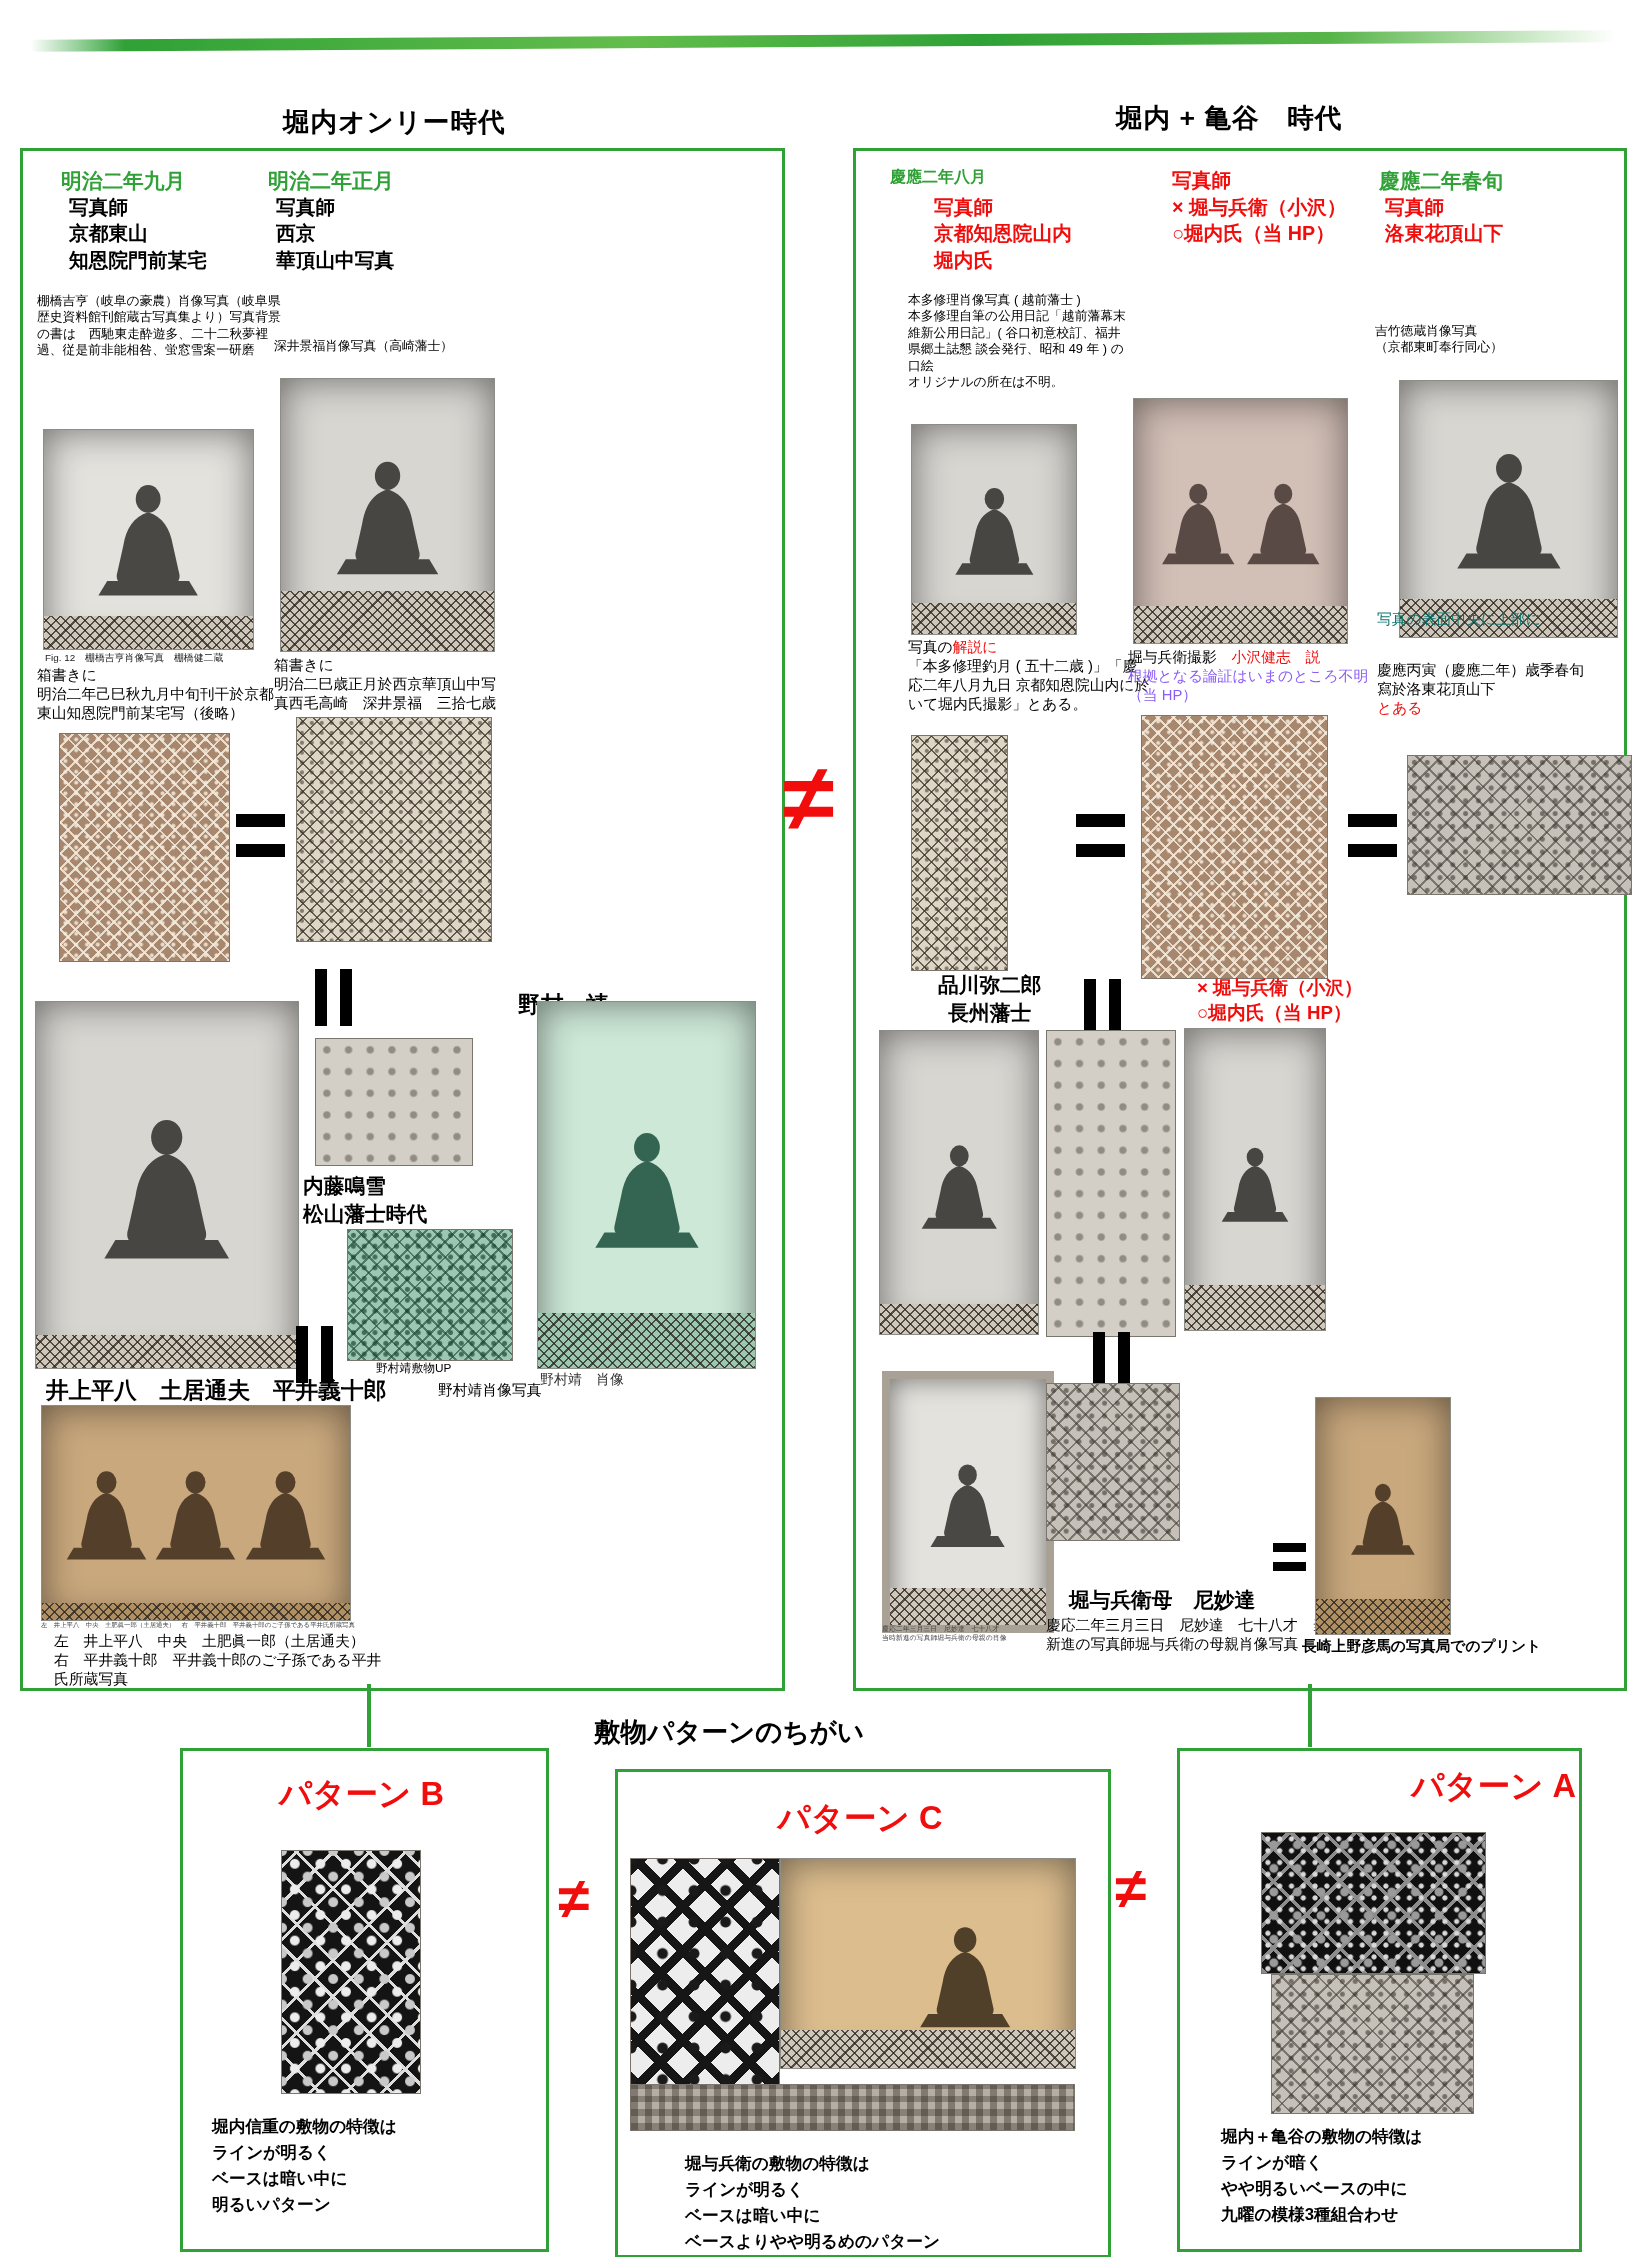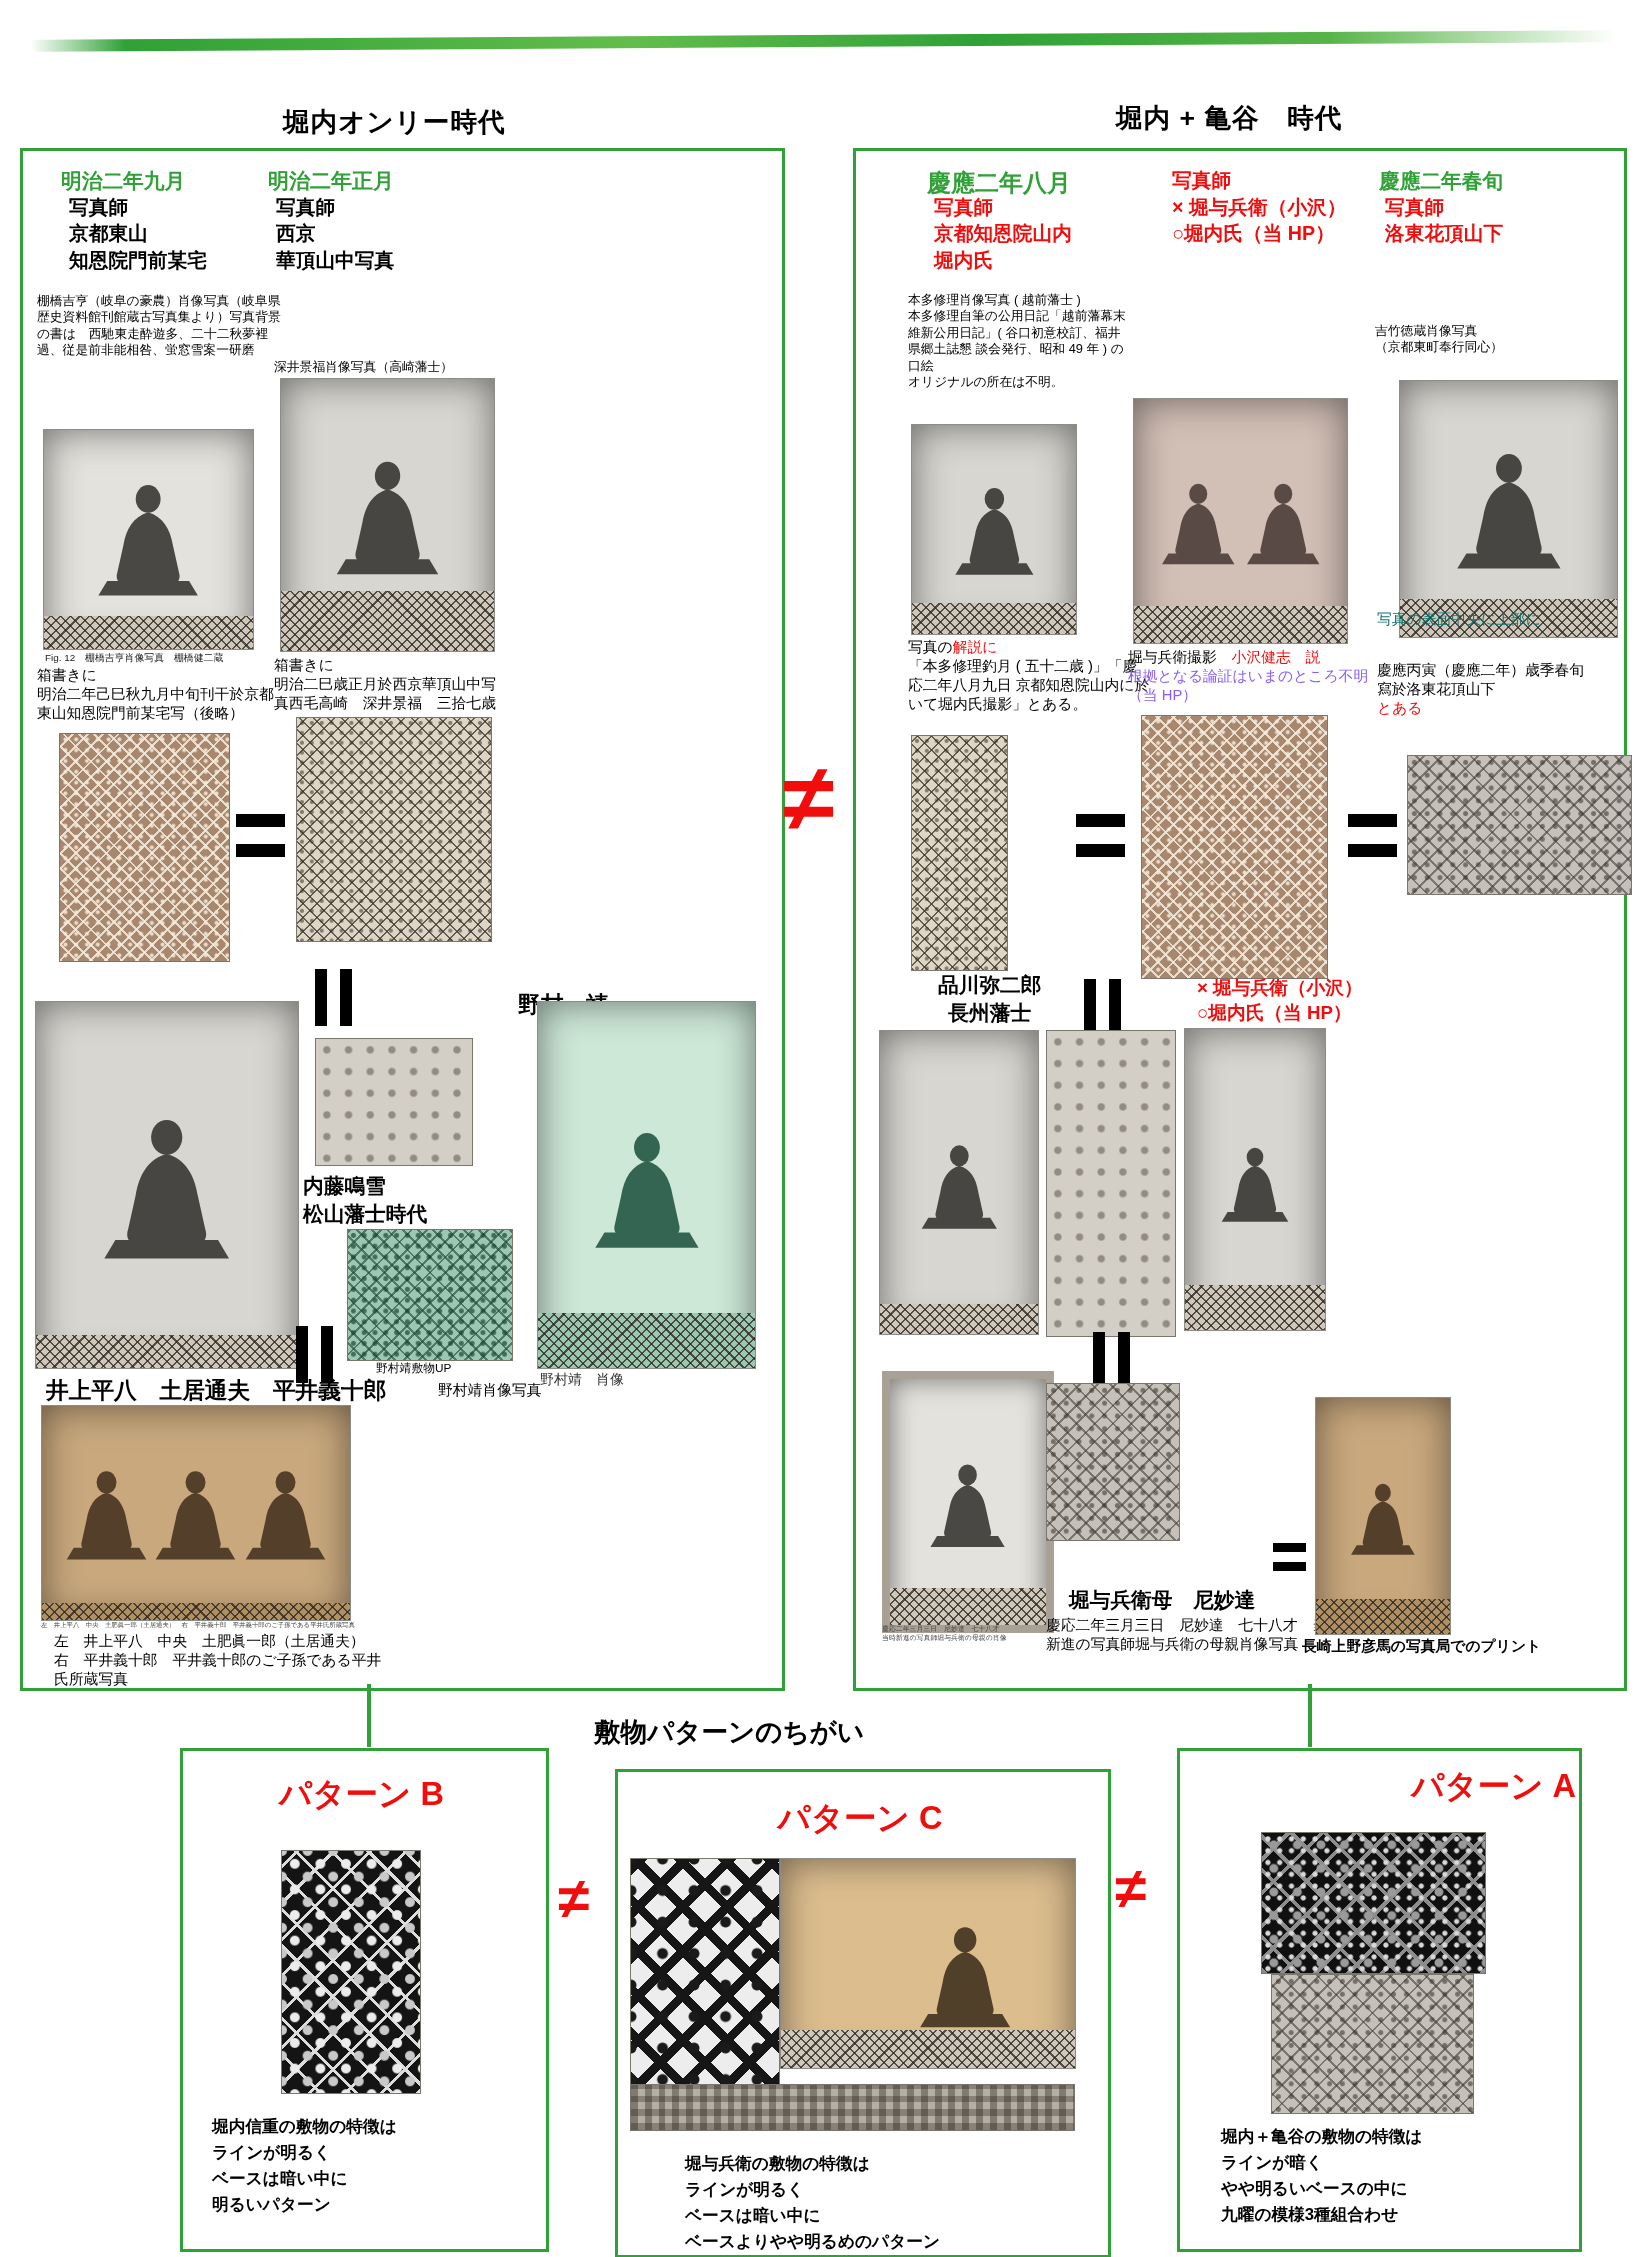--- a/index.html
+++ b/index.html
@@ -130,21 +130,21 @@
     <div class="mat"></div>
   </div>
   <div class="abs" style="left:45px;top:651px;font-size:9.9px;color:#222">Fig. 12　棚橋吉亨肖像写真　棚橋健二蔵</div>
   <div class="abs cap pre" style="left:37px;top:666px;width:250px">箱書きに
 明治二年己巳秋九月中旬刊干於京都東山知恩院門前某宅写（後略）</div>
 
   <div class="abs green" style="left:268px;top:167px;font-size:21px">明治二年正月</div>
   <div class="abs b pre" style="left:276px;top:194px;font-size:19.7px;line-height:1.34">写真師
 西京
 華頂山中写真</div>
-  <div class="abs small" style="left:274px;top:359px;width:227px">深井景福肖像写真（高崎藩士）</div>
+  <div class="abs small" style="left:274px;top:338px;width:227px">深井景福肖像写真（高崎藩士）</div>
 
   <div class="ph" style="left:280px;top:378px;width:213px;height:272px">
     <svg class="fg" viewBox="0 0 100 100">
         <use href="#sitter"></use>
       </svg>
     <div class="mat" style="height:22%"></div>
   </div>
   <div class="abs cap pre" style="left:274px;top:656px;width:234px">箱書きに
 明治二巳歳正月於西京華頂山中写真西毛高崎　深井景福　三拾七歳</div>
 
@@ -190,21 +190,21 @@
       </svg>
     <svg class="fg" style="left:60%;width:38%" viewBox="0 0 100 100">
         <use href="#sitter"></use>
       </svg>
     <div class="mat" style="height:8%"></div>
   </div>
   <div class="abs" style="left:41px;top:1621px;width:315px;font-size:6.4px;color:#444;white-space:nowrap;overflow:hidden">左　井上平八　中央　土肥眞一郎（土居通夫）　右　平井義十郎　平井義十郎のご子孫である平井氏所蔵写真</div>
   <div class="abs cap pre" style="left:54px;top:1632px;width:331px">左　井上平八　中央　土肥眞一郎（土居通夫）
 右　平井義十郎　平井義十郎のご子孫である平井氏所蔵写真</div>
 
-  <div class="abs green" style="left:927px;top:167px;font-size:24px">慶應二年八月</div>
+  <div class="abs green" style="left:890px;top:167px;font-size:16px">慶應二年八月</div>
   <div class="abs red pre" style="left:934px;top:194px;font-size:19.7px;line-height:1.34">写真師
 京都知恩院山内
 堀内氏</div>
   <div class="abs small pre" style="left:908px;top:292px;width:221px">本多修理肖像写真 ( 越前藩士 )
 本多修理自筆の公用日記「越前藩幕末維新公用日記」( 谷口初意校訂、福井県郷土誌懇 談会発行、昭和 49 年 ) の口絵
 オリジナルの所在は不明。</div>
   <div class="ph" style="left:911px;top:424px;width:164px;height:209px">
     <svg class="fg" viewBox="0 0 100 100">
         <use href="#sitter"></use>
       </svg>

